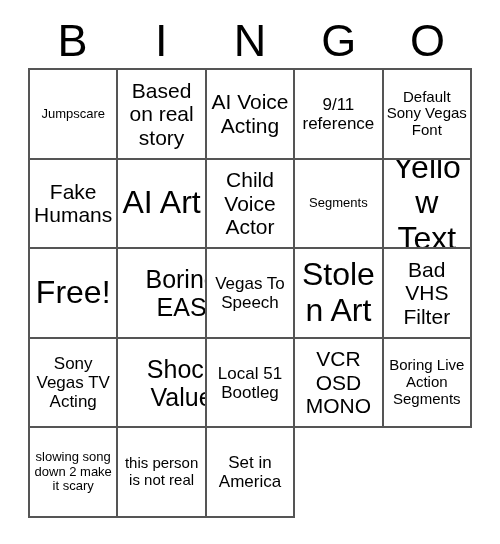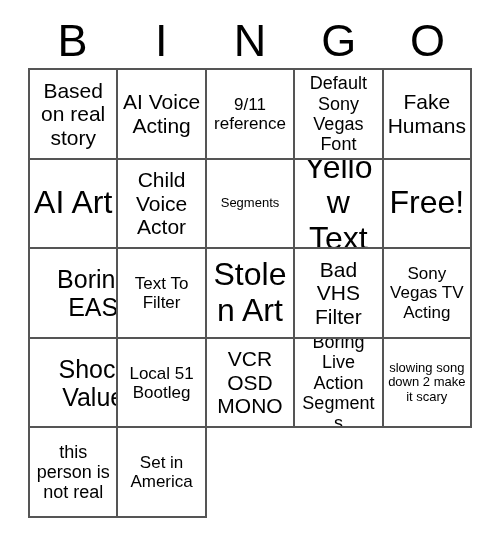--- a/index.html
+++ b/index.html
@@ -66,40 +66,43 @@
   }
   .cell-text {
     display: block;
     line-height: 1.12;
     width: 100%;
     word-wrap: break-word;
   }
 
   
   .fs-xs  { font-size: 13px; }
-  .fs-s   { font-size: 18px; }
+  .fs-s   { font-size: 15px; }
   .fs-m   { font-size: 17px; text-align: center; }
   .fs-l   { font-size: 21px; }
   .fs-xl  { font-size: 25px; margin-left: 40px; }
   .fs-xxl { font-size: 32px; }
 </style>
 </head>
 <body>
 
 <div id="bingo-card">
 
   <div id="bingo-header">
     <div class="header-letter">B</div>
     <div class="header-letter">I</div>
     <div class="header-letter">N</div>
     <div class="header-letter">G</div>
     <div class="header-letter">O</div>
   </div>
 
   <div id="bingo-grid">
+      <div class="bingo-cell">
+        <span class="cell-text fs-xs">Jumpscare</span>
+      </div>
       <div class="bingo-cell">
         <span class="cell-text fs-l">Based on real story</span>
       </div>
       <div class="bingo-cell">
         <span class="cell-text fs-l">AI Voice Acting</span>
       </div>
       <div class="bingo-cell">
         <span class="cell-text fs-m">9/11 reference</span>
       </div>
       <div class="bingo-cell">
@@ -120,21 +123,21 @@
       <div class="bingo-cell">
         <span class="cell-text fs-xxl">Yellow Text</span>
       </div>
       <div class="bingo-cell">
         <span class="cell-text fs-xxl">Free!</span>
       </div>
       <div class="bingo-cell">
         <span class="cell-text fs-xl">Boring EAS</span>
       </div>
       <div class="bingo-cell">
-        <span class="cell-text fs-m">Text To Filter</span>
+        <span class="cell-text fs-m">Vegas To Speech</span>
       </div>
       <div class="bingo-cell">
         <span class="cell-text fs-xxl">Stolen Art</span>
       </div>
       <div class="bingo-cell">
         <span class="cell-text fs-l">Bad VHS Filter</span>
       </div>
       <div class="bingo-cell">
         <span class="cell-text fs-m">Sony Vegas TV Acting</span>
       </div>

